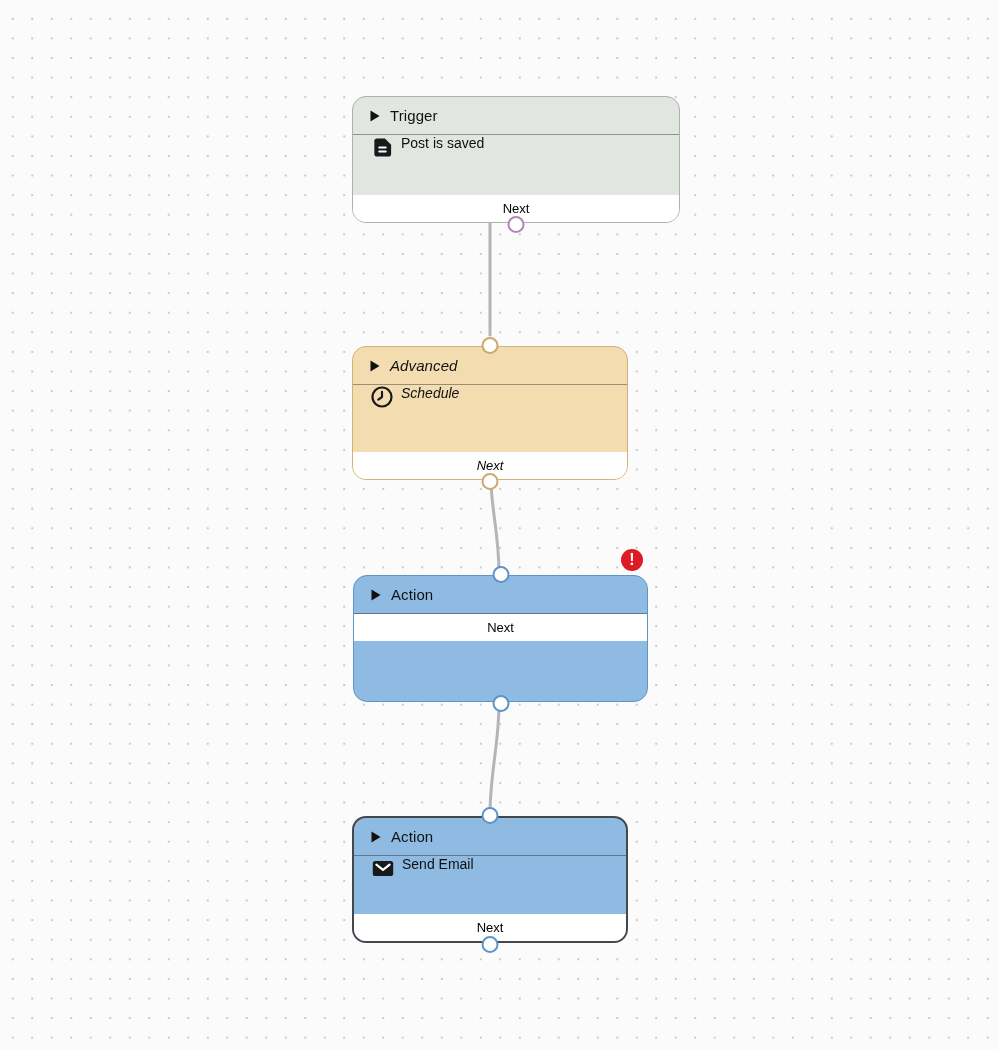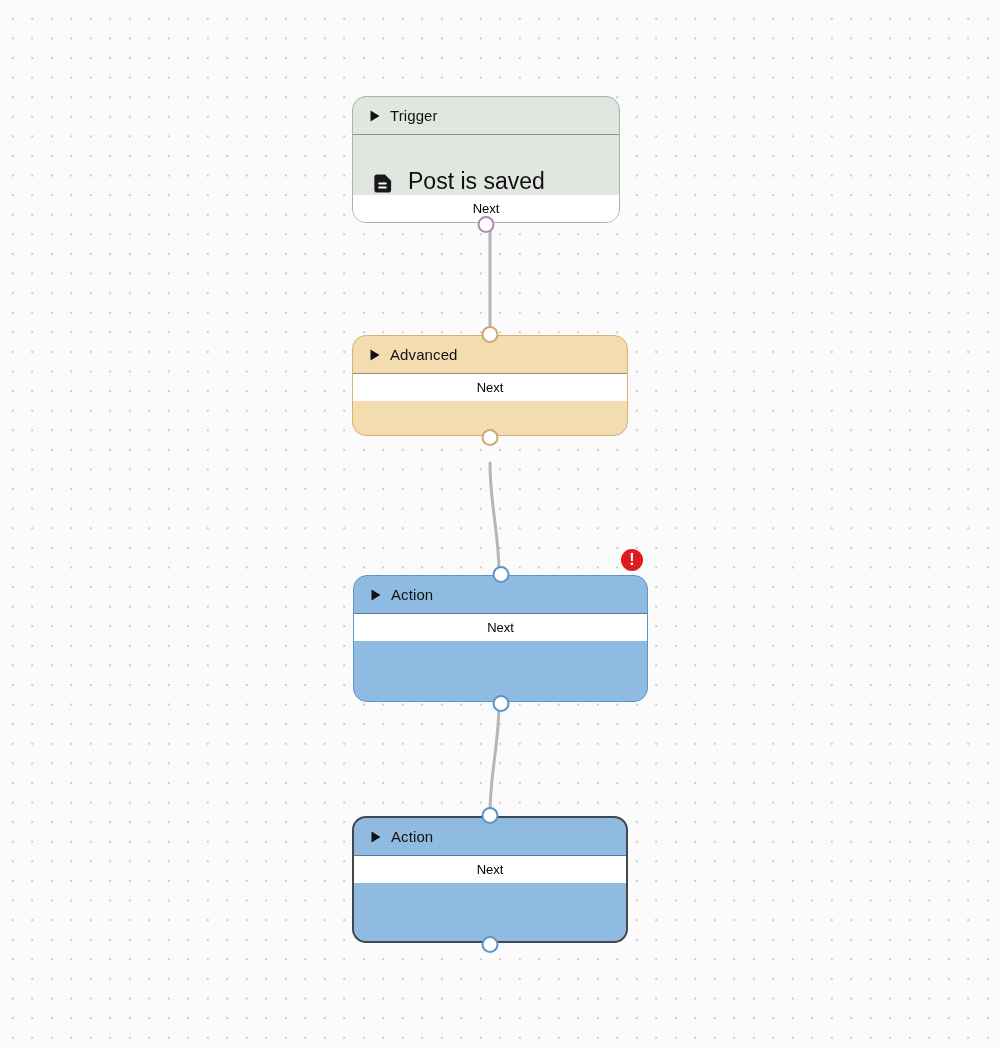--- a/index.html
+++ b/index.html
@@ -63,24 +63,24 @@
   .caret {
     width: 10px;
     height: 12px;
     display: inline-flex;
     align-items: center;
     flex: 0 0 auto;
   }
   .node-body {
     flex: 1 1 auto;
     display: flex;
-    align-items: flex-end;
-    gap: 14px;
+    align-items: flex-start;
+    gap: 7px;
     padding: 0 17px;
-    font-size: 23px;
+    font-size: 14px;
     color: #101010;
   }
   .body-icon {
     width: 24px;
     height: 24px;
     display: inline-flex;
     align-items: center;
     justify-content: center;
     flex: 0 0 auto;
   }
@@ -137,21 +137,21 @@
 <body>
 
 <div class="canvas">
 
   <svg class="edges-layer" viewBox="0 0 999 1049">
     <path d="M 490 223 L 490 335"></path>
     <path d="M 490 463 C 490 506 499 532 499 573"></path>
     <path d="M 499 703 C 499 746 490 772 490 814"></path>
   </svg>
 
-  <div class="node n-trigger" style="left:352px; top:96px; width:268px; height:127px;">
+  <div class="node n-trigger" style="left:352px; top:96px; width:328px; height:127px;">
     <div class="node-box">
       <div class="node-header">
         <span class="caret">
           <svg width="10" height="12" viewBox="0 0 10 12">
               <polygon points="0.5,0.5 9.5,6 0.5,11.5" fill="#111"></polygon>
             </svg>
         </span>
         <span>Trigger</span>
       </div>
       <div class="node-body">
@@ -164,29 +164,38 @@
         </span>
         <span>Post is saved</span>
       </div>
       <div class="node-footer">
         <span>Next</span>
       </div>
     </div>
     <span class="port port-bottom port-purple"></span>
   </div>
 
-  <div class="node n-advanced" style="left:352px; top:335px; width:276px; height:101px;">
+  <div class="node n-advanced" style="left:352px; top:346px; width:276px; height:134px;font-style:italic;">
     <div class="node-box">
       <div class="node-header">
         <span class="caret">
           <svg width="10" height="12" viewBox="0 0 10 12">
               <polygon points="0.5,0.5 9.5,6 0.5,11.5" fill="#111"></polygon>
             </svg>
         </span>
         <span>Advanced</span>
+      </div>
+      <div class="node-body">
+        <span class="body-icon">
+          <svg width="24" height="24" viewBox="0 0 24 24">
+            <circle cx="12" cy="12" r="9.5" fill="none" stroke="#18191b" stroke-width="2.2"></circle>
+            <path d="M12 6.8 V12 L8.3 14.6" fill="none" stroke="#18191b" stroke-width="2.2" stroke-linecap="round" stroke-linejoin="round"></path>
+          </svg>
+        </span>
+        <span>Schedule</span>
       </div>
       <div class="node-footer">
         <span>Next</span>
       </div>
     </div>
     <span class="port port-top port-tan"></span>
     <span class="port port-bottom port-tan"></span>
   </div>
 
   <div class="node n-action" style="left:353px; top:575px; width:295px; height:127px;">
@@ -211,20 +220,29 @@
   <div class="node n-action n-selected" style="left:352px; top:816px; width:276px; height:127px;">
     <div class="node-box">
       <div class="node-header">
         <span class="caret">
           <svg width="10" height="12" viewBox="0 0 10 12">
               <polygon points="0.5,0.5 9.5,6 0.5,11.5" fill="#111"></polygon>
             </svg>
         </span>
         <span>Action</span>
       </div>
+      <div class="node-body">
+        <span class="body-icon">
+          <svg width="25" height="25" viewBox="0 0 24 24">
+            <rect x="1.8" y="4.5" width="20.4" height="15" rx="2.6" fill="#18191b"></rect>
+            <path d="M5.4 8.2 L12 13.4 L18.6 8.2" fill="none" stroke="#ffffff" stroke-width="2.2" stroke-linecap="round" stroke-linejoin="round"></path>
+          </svg>
+        </span>
+        <span>Send Email</span>
+      </div>
       <div class="node-footer">
         <span>Next</span>
       </div>
     </div>
     <span class="port port-top port-blue"></span>
     <span class="port port-bottom port-blue"></span>
   </div>
 
 </div>
 

